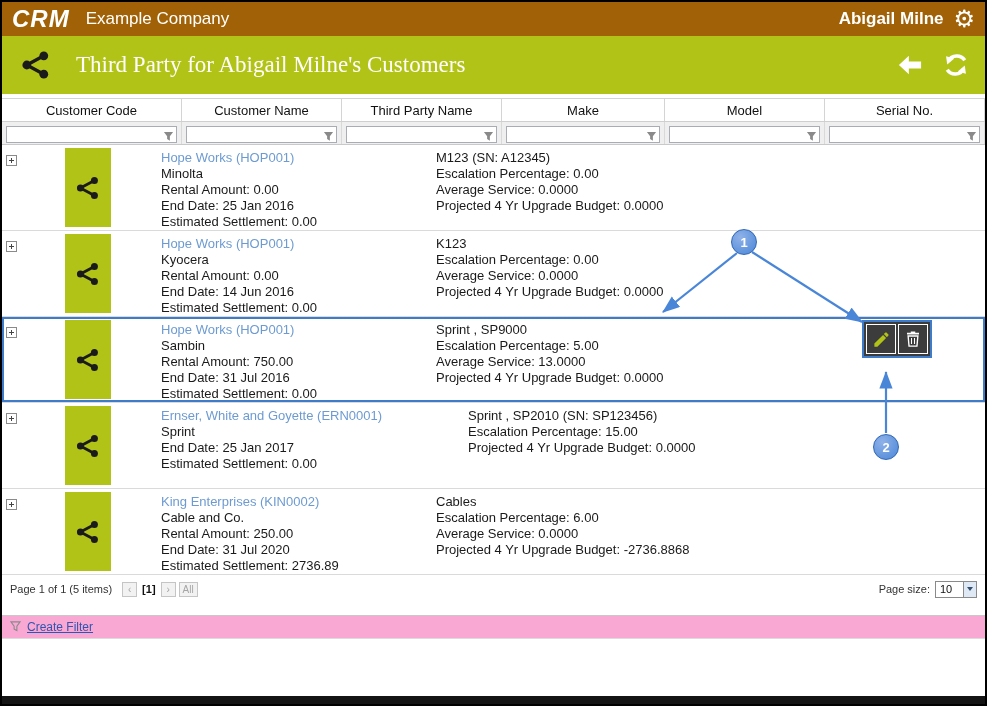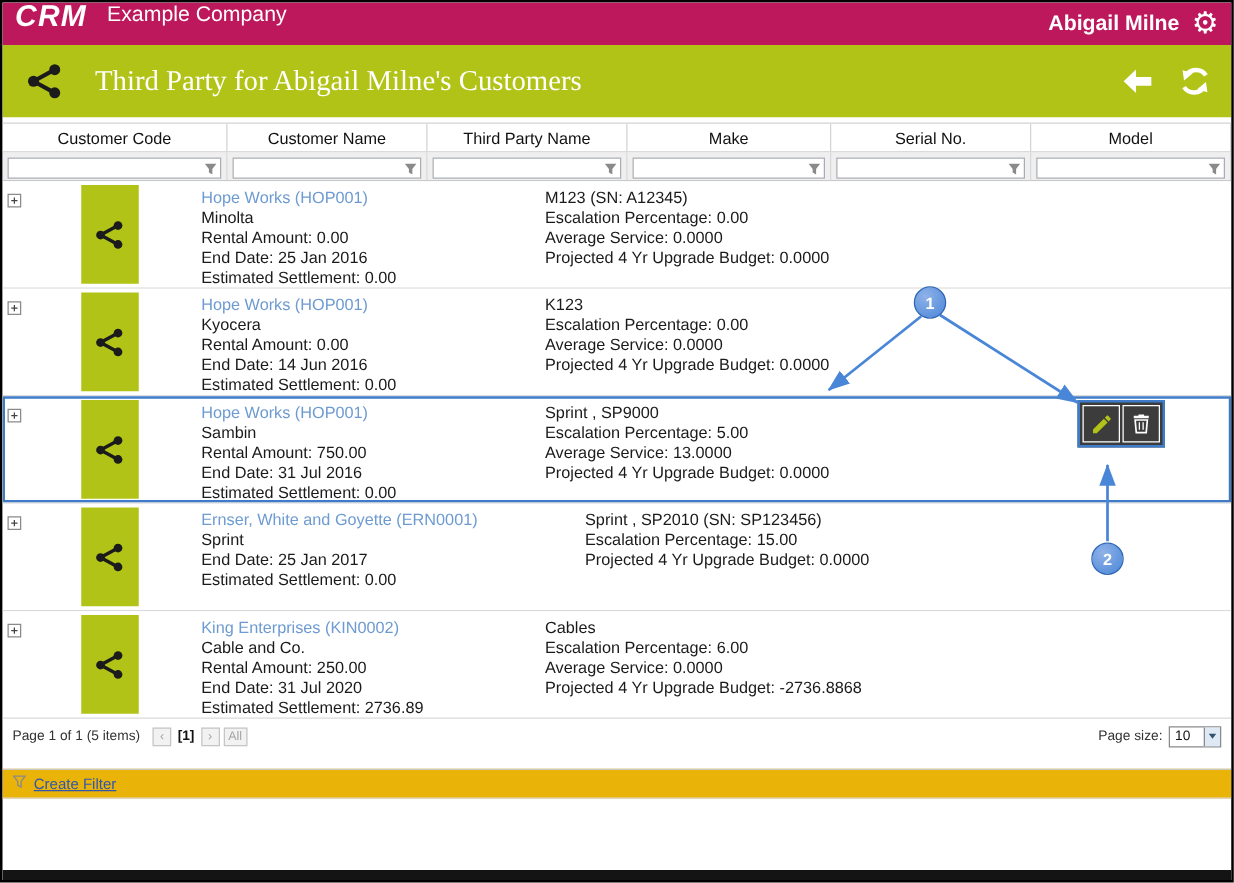--- a/index.html
+++ b/index.html
@@ -1,20 +1,20 @@
 <!DOCTYPE html>
 <html><head>
 <meta charset="utf-8">
 <style>
   * { margin:0; padding:0; box-sizing:border-box; }
   body { font-family:"Liberation Sans", sans-serif; background:#e9e9e9; }
   .page { position:relative; width:987px; height:706px; border:2px solid #000; background:#fff; overflow:hidden; }
 
   
-  .topbar { height:34px; background:#be185d; display:flex; padding:0 10px; }
+  .topbar { height:34px; background:#a16207; display:flex; align-items:center; padding:0 10px; }
   .logo { color:#fff; font-size:24px; font-weight:bold; font-style:italic; letter-spacing:1px; line-height:1; }
   .company { color:#fff; font-size:17px; margin-left:16px; }
   .topbar-right { margin-left:auto; display:flex; align-items:center; gap:10px; }
   .username { color:#fff; font-size:17px; font-weight:bold;margin-left:25px; }
   .gear { color:#fff; font-size:24px; line-height:1; cursor:pointer; }
 
   
   .greenbar { height:58px; background:#b2c318; display:flex; align-items:center; padding:0 14px;font-family:Liberation Serif, serif; }
   .greenbar .hdr-icon { width:40px; height:40px; display:flex; align-items:center; justify-content:center; }
   .page-title { color:#fff; font-size:23px; margin-left:20px; }
@@ -59,21 +59,21 @@
   .pg-current { font-weight:bold; color:#111; padding:0 2px; }
   .pg-all { width:auto; padding:0 3px; }
   .pager-right { margin-left:auto; display:flex; align-items:center; gap:5px; }
   .page-size-select { display:flex; align-items:center; width:42px; height:17px; border:1px solid #8a8a8a; background:#fff; cursor:pointer; }
   .page-size-select .val { flex:1; font-size:11px; padding-left:4px; color:#111; }
   .page-size-select .dd { width:13px; height:100%; border-left:1px solid #8a8a8a; background:#dfe8f5; display:flex; align-items:center; justify-content:center; }
   .dd-arrow { width:0; height:0; border-left:3px solid transparent; border-right:3px solid transparent; border-top:4px solid #33506e; }
 
   
   .footer-gap { height:12px; background:#fff; }
-  .filter-bar { height:24px; background:#eab308; border-top:1px solid #c8c8c8; border-bottom:1px solid #dcdcdc; display:flex; align-items:center; padding:0 8px; gap:6px; }
+  .filter-bar { height:24px; background:#f9a8d4; border-top:1px solid #c8c8c8; border-bottom:1px solid #dcdcdc; display:flex; align-items:center; padding:0 8px; gap:6px; }
   .create-filter { color:#3056b0; font-size:12px; text-decoration:underline; cursor:pointer; }
 
   .bottom-strip { position:absolute; left:0; right:0; bottom:0; height:8px; background:#141414; }
 
   
   .anno-overlay { position:absolute; left:0; top:0; width:983px; height:702px; pointer-events:none; z-index:40; }
   .callout { position:absolute; width:26px; height:26px; border-radius:50%; background:radial-gradient(circle at 35% 30%, #8fb2e8, #4a86d8); border:1px solid #2f66b5; color:#fff; font-size:13px; font-weight:bold; display:flex; align-items:center; justify-content:center; z-index:50; }
 </style>
 </head>
 <body>
@@ -116,22 +116,22 @@
     </span>
   </div>
 
   <div class="gap"></div>
 
   <div class="grid-header">
     <div class="cell col-0">Customer Code</div>
     <div class="cell col-1">Customer Name</div>
     <div class="cell col-2">Third Party Name</div>
     <div class="cell col-3">Make</div>
+    <div class="cell col-4">Model</div>
     <div class="cell col-5">Serial No.</div>
-    <div class="cell col-4">Model</div>
   </div>
 
   <div class="filter-row">
     <div class="filter-cell col-0">
       <input type="text" style="">
       <span class="funnel-btn"><svg width="11" height="11" viewBox="0 0 12 12">
             <path d="M1 1 H11 L7.5 5.6 V10.5 L4.5 8.8 V5.6 Z" fill="#8a8a8a"></path>
           </svg></span>
     </div>
     <div class="filter-cell col-1">

